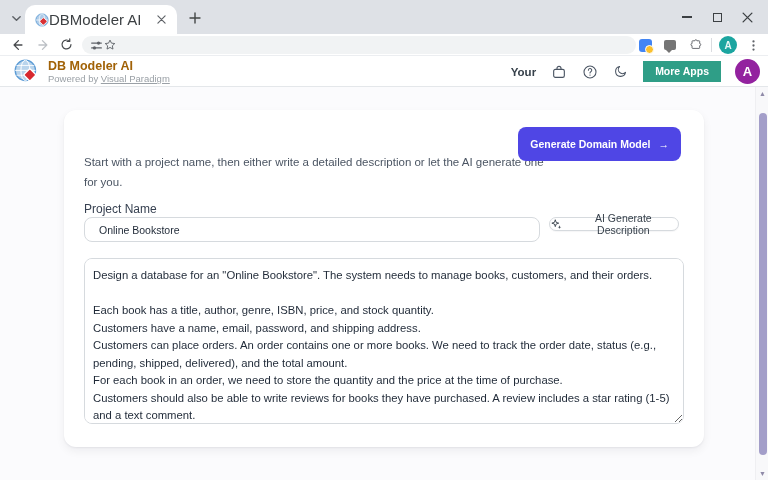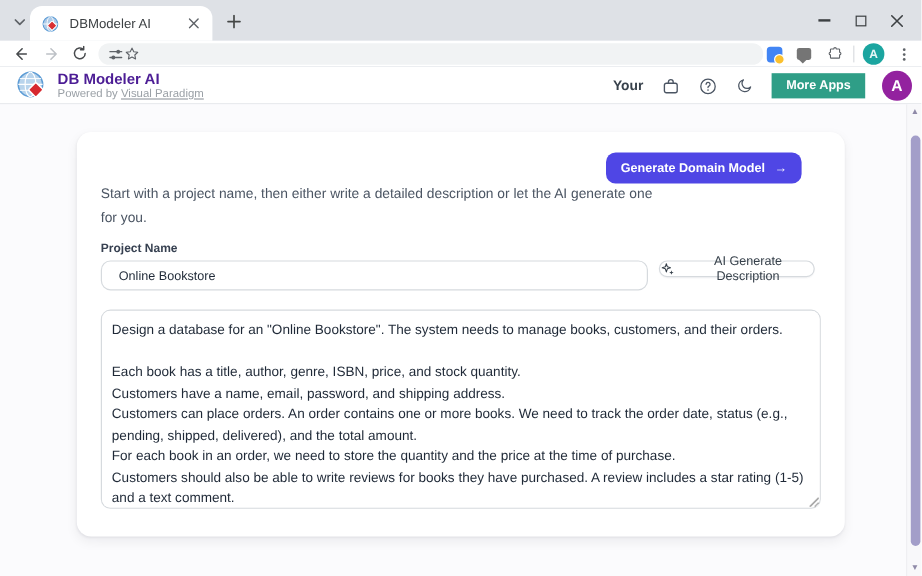--- a/index.html
+++ b/index.html
@@ -4,21 +4,21 @@
 <style>
   * { margin:0; padding:0; box-sizing:border-box; }
   html,body { width:768px; height:480px; overflow:hidden; }
   body { font-family:"Liberation Sans","DejaVu Sans",sans-serif; background:#fff; position:relative; }
   .screen { position:absolute; inset:0; width:768px; height:480px; }
 
   
   .titlebar { position:absolute; left:0; top:0; width:768px; height:34px; background:#dee1e6; }
   .tab-search { position:absolute; left:6px; top:8px; width:20px; height:20px; border-radius:50%; display:flex; align-items:center; justify-content:center; color:#5f6368; }
   .tab { position:absolute; left:25px; top:5px; width:152px; height:29px; background:#fff; border-radius:10px 10px 0 0; display:flex; align-items:center; padding:0 8px 0 10px; }
-  .tab-title { font-size:11px; color:#3c4043; flex:1; margin-left:9px; white-space:nowrap; overflow:hidden; }
+  .tab-title { font-size:15px; color:#3c4043; flex:1; margin-left:0; white-space:nowrap; overflow:hidden; }
   .tab-close { width:16px; height:16px; display:flex; align-items:center; justify-content:center; color:#5f6368; border-radius:50%; }
   .newtab-btn { position:absolute; left:186px; top:9px; width:18px; height:18px; display:flex; align-items:center; justify-content:center; color:#444746; }
   .wincontrols { position:absolute; right:6px; top:0; height:34px; display:flex; align-items:center; }
   .winbtn { width:30px; height:30px; display:flex; align-items:center; justify-content:center; color:#3c4043; }
   .win-min-glyph { width:10px; height:1.4px; background:#3c4043; display:block; }
   .win-max-glyph { width:9px; height:9px; border:1.4px solid #3c4043; display:block; }
 
   .toolbar { position:absolute; left:0; top:34px; width:768px; height:22px; background:#fff; display:flex; align-items:center; border-bottom:1px solid #eceef1; }
   .navbtn { width:24px; height:20px; display:flex; align-items:center; justify-content:center; color:#474a4d; }
   .navbtn.disabled { color:#bdc1c6; }
@@ -30,42 +30,42 @@
   .ext-blue::after { content:""; position:absolute; right:-2px; bottom:-2px; width:7px; height:7px; background:#fbc02d; border-radius:50%; border:1.5px solid #fff; }
   .ext-gray { width:12px; height:10px; background:#757575; border-radius:2px; position:relative; }
   .ext-gray::after { content:""; position:absolute; left:2px; bottom:-3px; border-left:3px solid transparent; border-right:3px solid transparent; border-top:3px solid #757575; }
   .tb-divider { width:1px; height:14px; background:#dadce0; }
   .profile-chip { width:18px; height:18px; border-radius:50%; background:#1ba5a0; color:#e6f7f6; font-size:10px; font-weight:bold; display:flex; align-items:center; justify-content:center; }
 
   
   .appheader { position:absolute; left:0; top:56px; width:768px; height:31px; background:#fff; border-bottom:1px solid #e4e7ea; }
   .logo { position:absolute; left:14px; top:3px; width:26px; height:26px; }
   .brand { position:absolute; left:48px; top:3px; }
-  .brand-title { font-size:12.5px; font-weight:bold; color:#4c1d95; line-height:14px; }
+  .brand-title { font-size:12.5px; font-weight:bold; color:#a16207; line-height:14px; }
   .brand-sub { font-size:9.5px; color:#9aa0a6; line-height:11px; }
   .brand-sub a { color:#9aa0a6; text-decoration:underline; }
   .header-right { position:absolute; right:8px; top:0; height:31px; display:flex; align-items:center; gap:14px; }
   .menu-file { font-size:11.5px; font-weight:bold; color:#37414b; }
   .hicon { width:17px; height:17px; display:flex; align-items:center; justify-content:center; color:#4b5563; }
   .moreapps-btn { background:#2f9e87; color:#fff; font-size:10.5px; font-weight:bold; border:none; border-radius:0; padding:5px 12px; line-height:11px; }
   .avatar { width:25px; height:25px; border-radius:50%; background:#93229f; color:#fff; font-size:13px; font-weight:bold; display:flex; align-items:center; justify-content:center; }
 
   
   .page { position:absolute; left:0; top:87px; width:768px; height:393px; background:#fbfbfd; }
   .scrollbar { position:absolute; right:0; top:0; width:13px; height:393px; background:#f8f8fa; border-left:1px solid #efeff2; }
   .sb-arrow { position:absolute; left:0; width:13px; height:13px; display:flex; align-items:center; justify-content:center; color:#8f8aa8; font-size:7px; }
   .sb-arrow.up { top:0; }
   .sb-arrow.down { bottom:0; }
   .sb-thumb { position:absolute; left:2.5px; top:26px; width:8px; height:342px; background:#a39ec9; border-radius:4px; }
 
   .card { position:absolute; left:64px; top:23px; width:640px; height:337px; background:#fff; border-radius:12px; box-shadow:0 1px 2px rgba(16,24,40,.06), 0 4px 10px rgba(16,24,40,.06); }
   .card-heading { position:absolute; left:20px; top:14px; font-size:17px; font-weight:bold; color:#121b26; }
   .card-desc { position:absolute; left:20px; top:42px; width:462px; font-size:11.5px; line-height:1.75; color:#4b5563; }
-  .generate-btn { position:absolute; right:36px; top:17px; height:26px; background:#4f46e5; color:#fff; border:none; border-radius:8px; font-size:10.5px; font-weight:bold; padding:0 12px; display:flex; align-items:center; gap:8px; font-family:inherit; }
-  .field-label { position:absolute; left:20px; top:92px; font-size:10px; font-weight:bold; color:#374151; }
+  .generate-btn { position:absolute; right:23px; top:17px; height:34px; background:#4f46e5; color:#fff; border:none; border-radius:8px; font-size:10.5px; font-weight:bold; padding:0 12px; display:flex; align-items:center; gap:8px; font-family:inherit; }
+  .field-label { position:absolute; left:20px; top:92px; font-size:12px; font-weight:normal; color:#374151; }
   .name-input { position:absolute; left:20px; top:107px; width:456px; height:25px; border:1px solid #d6dade; border-radius:8px; padding:0 14px; font-size:10.5px; color:#1f2937; font-family:inherit; background:#fff; }
   .ai-btn { position:absolute; left:485px; top:107px; width:130px; height:14px; background:#fff; border:1px solid #d6dade; border-radius:8px; font-size:10.5px; font-weight:normal; color:#37414b; display:flex; align-items:center; justify-content:center; gap:6px; font-family:inherit; box-shadow:0 1px 1px rgba(16,24,40,.04); }
   .desc-textarea { position:absolute; left:20px; top:148px; width:600px; height:166px; border:1px solid #d6dade; border-radius:8px; padding:8px 8px; font-size:11.3px; line-height:1.55; color:#1f2937; font-family:inherit; resize:both; background:#fff; }
 </style>
 </head>
 <body>
 
 <div class="screen">
 
   <div class="titlebar">

